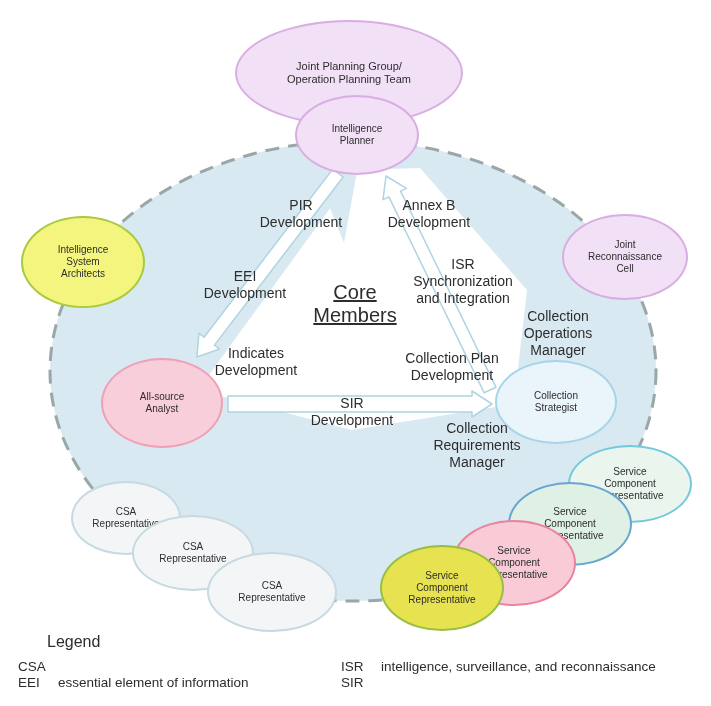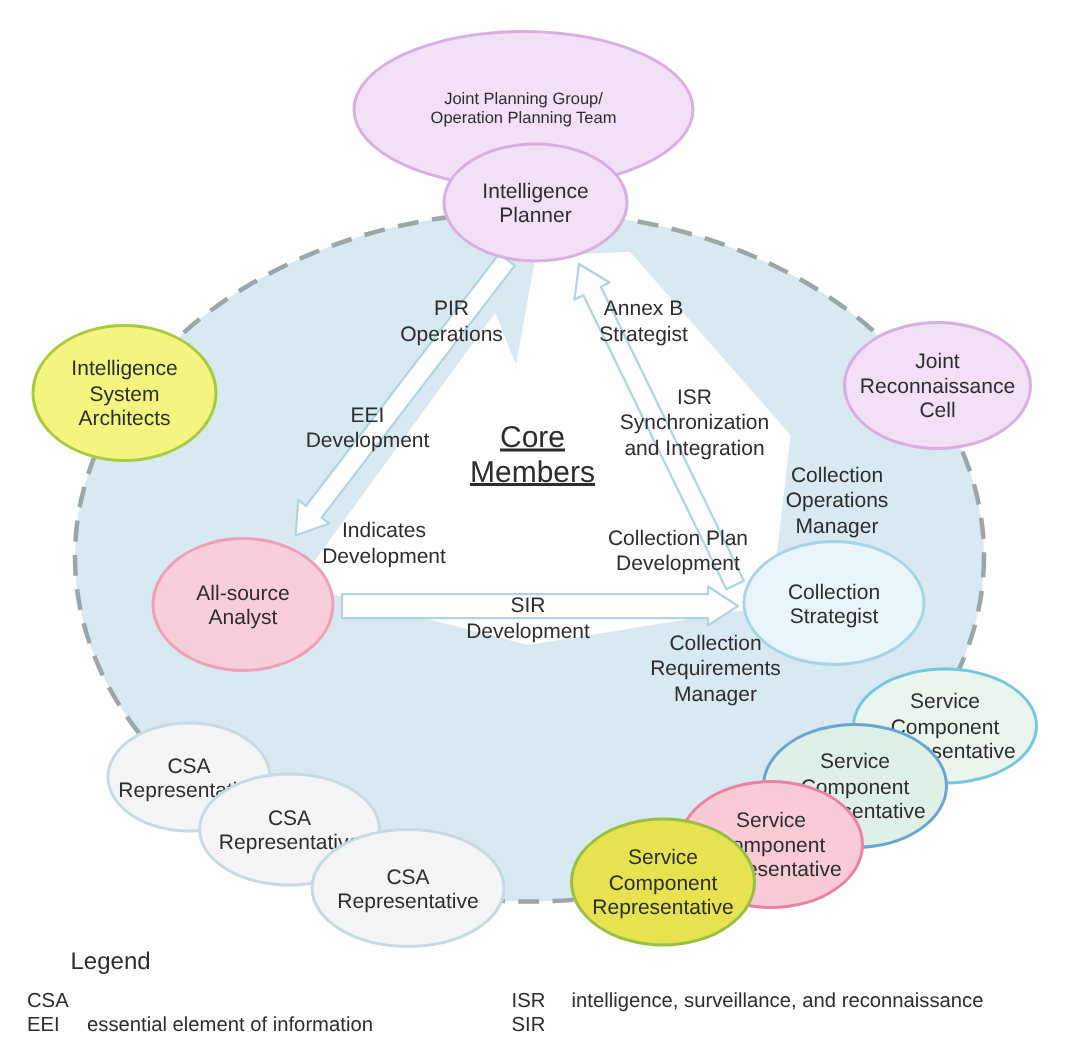--- a/index.html
+++ b/index.html
@@ -4,21 +4,21 @@
 <style>
   html,body { margin:0; padding:0; background:#fff; }
   .stage {
     position:relative; width:711px; height:706px; background:#ffffff;
     font-family:"Liberation Sans", sans-serif; color:#2d2d2d; overflow:hidden;
   }
   .layer { position:absolute; left:0; top:0; }
   .el {
     position:absolute; border:2px solid; border-radius:50%;
     display:flex; align-items:center; justify-content:center;
-    text-align:center; white-space:pre-line; font-size:14px; line-height:1.17;
+    text-align:center; white-space:pre-line; font-size:10px; line-height:1.17;
     box-sizing:border-box;
   }
   .lbl {
     position:absolute; transform:translateX(-50%);
     text-align:center; white-space:pre-line; font-size:14px; line-height:1.2;
   }
   .lbl.big { font-size:20px; line-height:1.15;text-decoration:underline; }
   .lbl.adhoc { font-size:15px; }
   .legend-head { position:absolute; left:10px; top:633px; font-size:16px;margin-left:37px; }
   .legend-col { position:absolute; font-size:13.5px; line-height:16px; }
@@ -70,23 +70,23 @@
 Architects</div>
   <div class="el" style="left:562px; top:214px; width:126px; height:86px; background:#F1E0F6; border-color:#D9AEE2;">Joint
 Reconnaissance
 Cell</div>
   <div class="el" style="left:101px; top:358px; width:122px; height:90px; background:#F8CEDA; border-color:#F0A0B6;">All-source
 Analyst</div>
   <div class="el" style="left:495px; top:360px; width:122px; height:84px; background:#E9F4FB; border-color:#A6D4E9;">Collection
 Strategist</div>
 
   <div class="lbl" style="left:301px; top:197px;">PIR
-Operations</div>
+Development</div>
   <div class="lbl" style="left:429px; top:197px;">Annex B
-Strategist</div>
+Development</div>
   <div class="lbl" style="left:245px; top:268px;">EEI
 Development</div>
   <div class="lbl" style="left:463px; top:256px;">ISR
 Synchronization
 and Integration</div>
   <div class="lbl big" style="left:355px; top:281px;">Core
 Members</div>
   <div class="lbl" style="left:558px; top:308px;">Collection
 Operations
 Manager</div>

